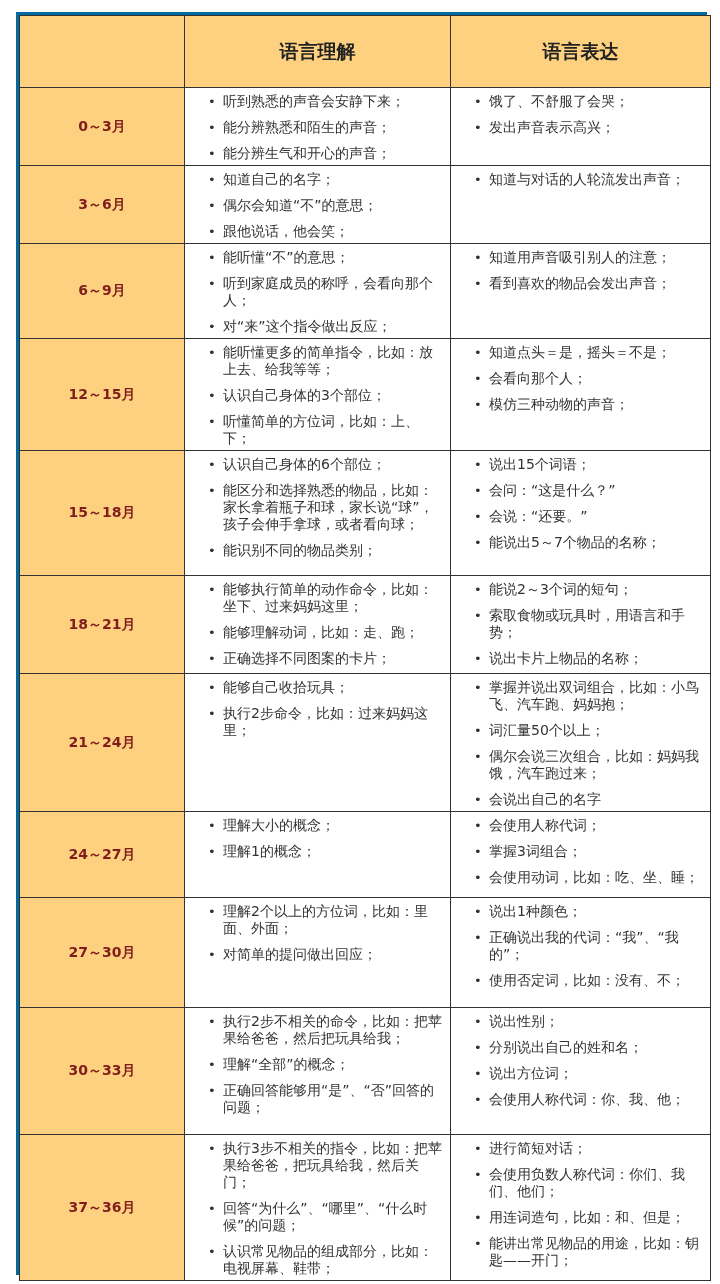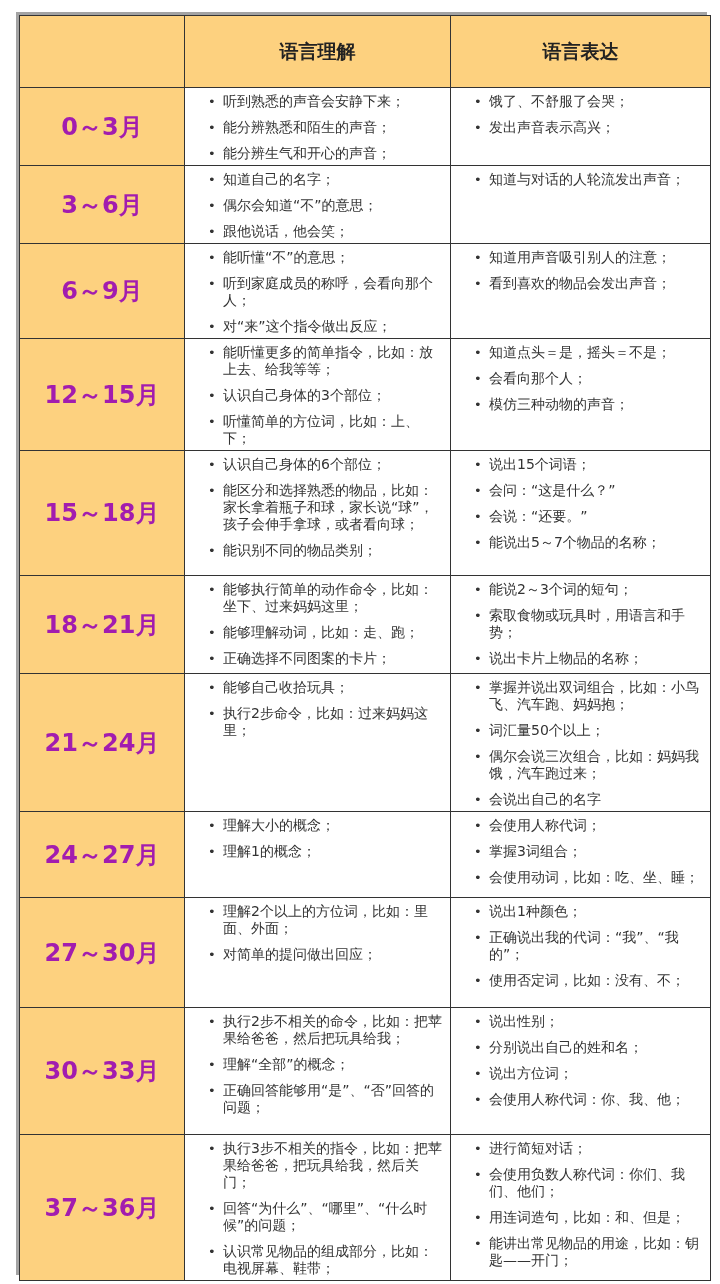--- a/index.html
+++ b/index.html
@@ -1,28 +1,28 @@
 <!DOCTYPE html>
 <html><head>
 <meta charset="utf-8">
 <style>
   html, body { margin: 0; padding: 0; background: #ffffff; }
   body { width: 720px; height: 1284px; position: relative; overflow: hidden;
          font-family: "DejaVu Sans", "Liberation Sans", sans-serif; color: #222; }
   .table-wrap { position: absolute; left: 16px; top: 12px; width: 691px; height: 1263px;
-                border: 3px solid #a3a3a3; box-sizing: border-box; }
+                border: 3px solid #0369a1; box-sizing: border-box; }
   table { border-collapse: collapse; width: 100%; height: 100%; table-layout: fixed; }
   td, th { border: 1.5px solid #333; vertical-align: top; padding: 0; }
   col.c0 { width: 165px; }
   col.c1 { width: 266px; }
   col.c2 { width: 260px; }
   th { background: #fdd17f; font-size: 19px; font-weight: bold; vertical-align: middle;
        text-align: center; color: #222; }
-  td.age { background: #fdd17f; font-weight: bold; font-size: 24px; text-align: center;
-           vertical-align: middle; color: #a21caf; }
+  td.age { background: #fdd17f; font-weight: bold; font-size: 14px; text-align: center;
+           vertical-align: middle; color: #7f1d1d; }
   td.cell { background: #fff; padding: 5px 6px 3px 22px; }
   ul { list-style: none; margin: 0; padding: 0; }
   li { position: relative; padding-left: 16px; font-size: 14px; line-height: 17px; color: #333; margin: 0; }
   li::before { content: "•"; position: absolute; left: 1px; top: 0; font-size: 13px; }
   li + li { margin-top: 9px; }
 </style>
 </head>
 <body>
 
 <div class="table-wrap">

